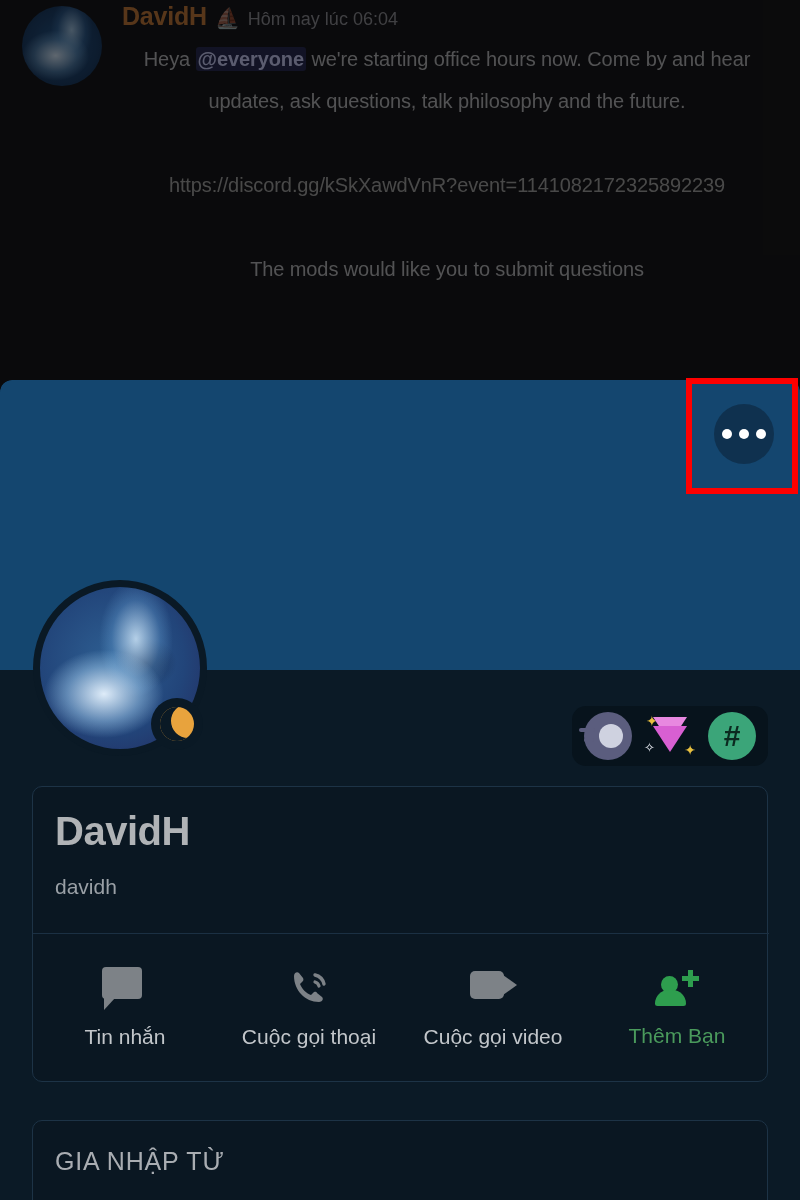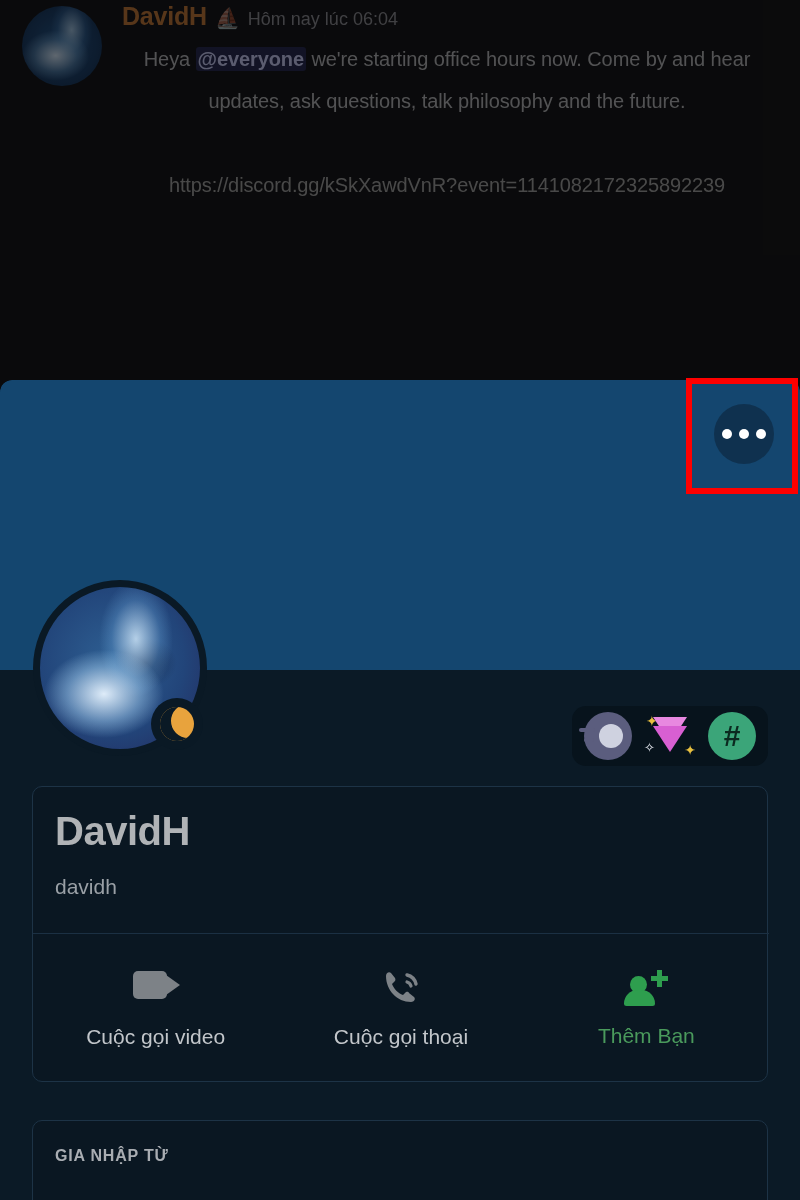--- a/index.html
+++ b/index.html
@@ -235,40 +235,41 @@
   
   #joined-card{
     position:absolute; left:32px; top:1120px; width:736px; height:110px;
     background:#0a1722;
     border:1px solid #1d3346;
     border-radius:10px;
     z-index:15;
   }
   #joined-title{
     position:absolute; left:22px; top:26px;
-    color:#a9adb2; font-size:16px; font-weight:bold; letter-spacing:0.8px;
+    color:#a9adb2; font-size:25px; font-weight:normal; letter-spacing:0.8px;
   }
 </style>
 </head>
 <body>
 
 <div id="chat-backdrop">
   <div class="msg-avatar"></div>
 
   <div class="msg-header">
     <span class="msg-author">DavidH</span>
     <span class="msg-emoji">⛵</span>
     <span class="msg-time">Hôm nay lúc 06:04</span>
   </div>
 
   <div class="msg-body">
     <span>Heya </span><span class="mention">@everyone</span><span> we're starting office hours now. Come by and hear updates, ask questions, talk philosophy and the future.</span>
     <span class="msg-gap"></span>
     <span class="msg-link">https://discord.gg/kSkXawdVnR?event=1141082172325892239</span>
     <span class="msg-gap"></span>
+    <span>The mods would like you to submit questions</span>
   </div>
 </div>
 
 <div id="profile-sheet">
   <div id="profile-banner"></div>
 </div>
 
 <div id="more-options-button">
   <span class="dot"></span>
   <span class="dot"></span>
@@ -298,40 +299,46 @@
   <div class="badge badge-hash">#</div>
 </div>
 
 <div id="profile-card">
   <div id="profile-display-name">DavidH</div>
   <div id="profile-username">davidh</div>
   <div id="card-divider"></div>
 
   <div id="action-row">
 
-
     <div class="action-item">
       <div class="action-icon">
-        <div class="ic-video"></div>
+        <div class="ic-chat"></div>
       </div>
-      <div class="action-label">Cuộc gọi video</div>
+      <div class="action-label">Tin nhắn</div>
     </div>
 
     <div class="action-item">
       <div class="action-icon">
         <svg width="46" height="42" viewBox="0 0 46 42">
           <path d="M8 9 C8 6 11 4 13 6 L17 11 C18 13 17 14 16 15 L14 17 C16 22 20 26 25 28 L27 26 C28 25 30 24 31 26 L36 30 C38 32 36 35 33 35 C19 35 8 23 8 9 Z" fill="#7d8287"></path>
           <path d="M29 8 A12 12 0 0 1 38 17" stroke="#7d8287" stroke-width="3.4" fill="none" stroke-linecap="round"></path>
           <path d="M29 15 A6 6 0 0 1 33 19" stroke="#7d8287" stroke-width="3.2" fill="none" stroke-linecap="round"></path>
         </svg>
       </div>
       <div class="action-label">Cuộc gọi thoại</div>
     </div>
 
     <div class="action-item">
+      <div class="action-icon">
+        <div class="ic-video"></div>
+      </div>
+      <div class="action-label">Cuộc gọi video</div>
+    </div>
+
+    <div class="action-item">
       <div class="action-icon ic-person">
         <span class="head"></span>
         <span class="body"></span>
         <span class="plus-h"></span>
         <span class="plus-v"></span>
       </div>
       <div class="action-label accent">Thêm Bạn</div>
     </div>
 
   </div>

